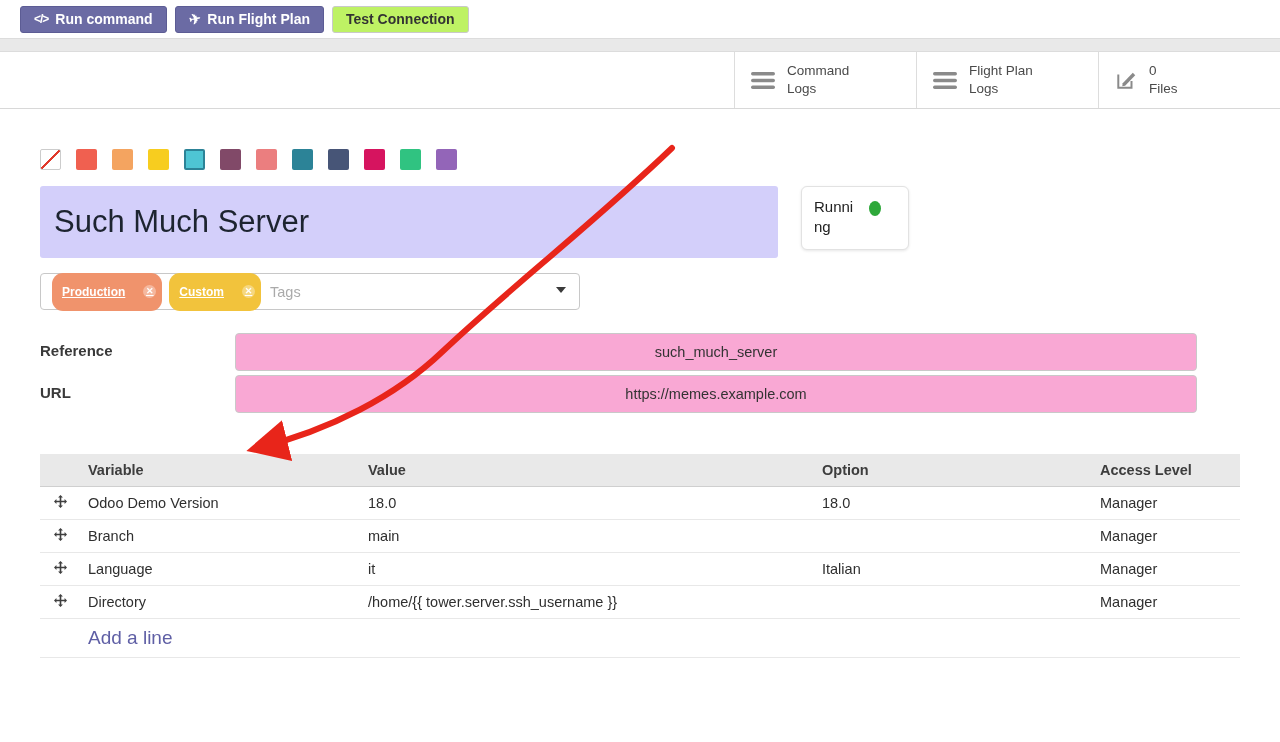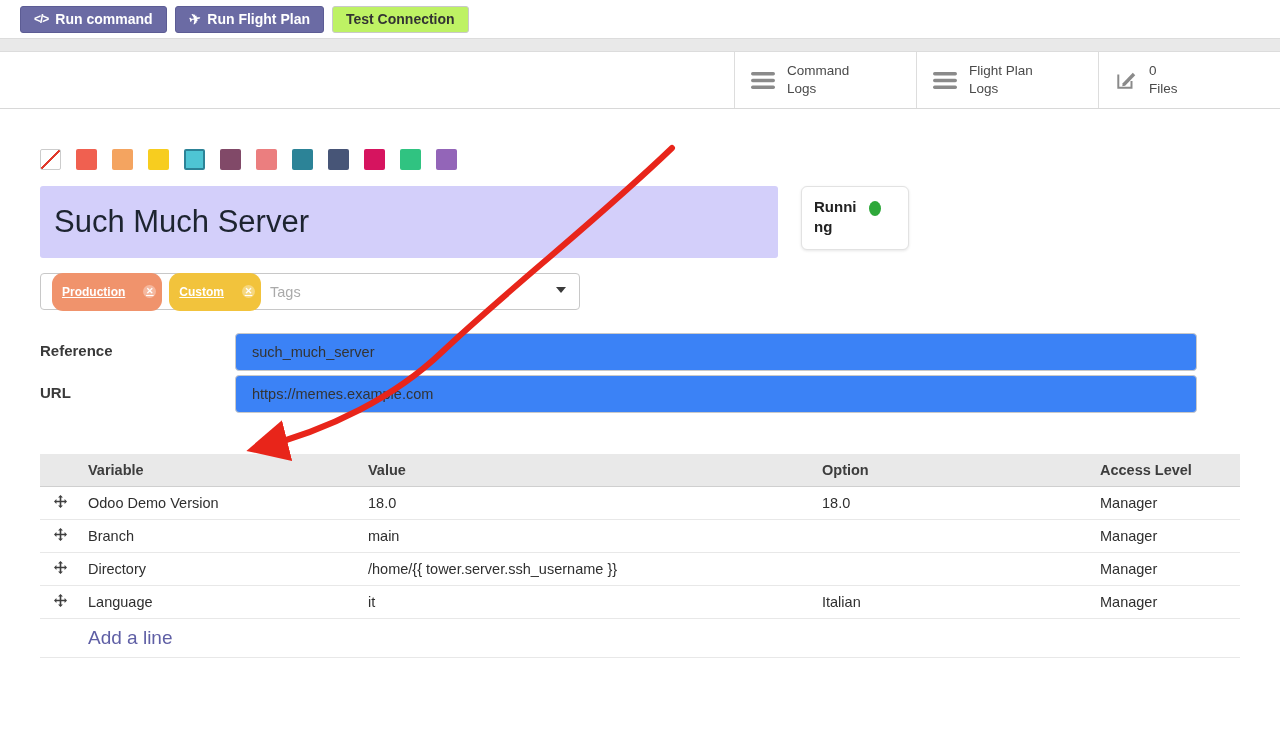--- a/index.html
+++ b/index.html
@@ -27,36 +27,36 @@
   .swatches { display:flex; gap:15px; margin-top:40px; }
   .swatch { width:21px; height:21px; border-radius:2px; cursor:pointer; }
   .swatch-none { background:#fff; border:1px solid #ccc;
     background-image:linear-gradient(135deg, transparent 45%, #e0392b 45%, #e0392b 55%, transparent 55%); }
   .swatch-selected { border:2px solid #2C8397; }
 
   
   .title-row { display:flex; margin-top:16px; align-items:flex-start; gap:23px; }
   .title-box { width:738px; height:72px; background:#d3cffa; border-radius:3px; display:flex; align-items:center; padding-left:14px; font-size:31px; color:#1d2430; cursor:text; }
   .status-card { width:108px; height:64px; background:#fff; border:1px solid #e2e2e2; border-radius:6px; box-shadow:0 1px 3px rgba(0,0,0,0.10); display:flex; padding:10px 12px; gap:9px; cursor:pointer; }
-  .status-text { font-size:15px; font-weight:bold; color:#222; width:46px; word-break:break-all; line-height:1.35; }
+  .status-text { font-size:15px; font-weight:normal; color:#222; width:46px; word-break:break-all; line-height:1.35; }
   .status-dot { width:12px; height:15px; border-radius:50%; margin-top:4px; }
 
   
   .tags-box { margin-top:15px; width:540px; height:37px; border:1px solid #c8c8c8; border-radius:4px; display:flex; align-items:center; gap:7px; padding:0 11px; position:relative; }
   .tag-pill { height:38px; border-radius:11px; color:#fff; font-size:12px; font-weight:bold; display:inline-flex; align-items:center; gap:18px; padding:0 6px 0 10px;text-decoration:underline; }
   .tag-x { width:13px; height:13px; border-radius:50%; background:rgba(255,255,255,0.35); color:#fff; font-size:9px; line-height:13px; text-align:center; cursor:pointer; font-weight:bold; }
   .tags-ph { color:#aaa; font-size:14.5px; margin-left:2px; }
   .tags-caret { position:absolute; right:13px; top:13px; width:0; height:0; border-left:5px solid transparent; border-right:5px solid transparent; border-top:6px solid #3a3a3a; cursor:pointer; }
 
   
   .field-row { display:flex; align-items:flex-start; }
   .field-row.first { margin-top:23px; }
   .field-row.next { margin-top:4px; }
   .field-label { width:195px; font-size:15px; font-weight:bold; color:#3a3a3a; padding-top:9px; }
-  .text-input { width:962px; height:38px; border:1px solid #c9c9c9; border-radius:4px; font-size:14.5px; color:#333; padding:0 16px; font-family:"Liberation Sans",sans-serif; background:#3b82f6; }
+  .text-input { width:962px; height:38px; border:1px solid #c9c9c9; border-radius:4px; font-size:14.5px; color:#333; padding:0 16px; font-family:"Liberation Sans",sans-serif; background:#f9a8d4;text-align:center; }
 
   
   .tabs { display:flex; margin-top:36px; border-bottom:1px solid #d4d4d4; padding-left:8px; }
   .tab { padding:8px 17px 9px; font-size:15px; color:#5f5fa5; cursor:pointer; white-space:nowrap; }
   .tab-active { color:#161616; background:#fff; border:1px solid #d4d4d4; border-bottom:1px solid #fff; margin-bottom:-1px; border-radius:3px 3px 0 0; }
 
   
   .cfg-table { margin-top:41px; width:1200px; border-collapse:collapse; table-layout:fixed; }
   .cfg-table col.c-handle { width:40px; }
   .cfg-table col.c-var { width:280px; }
@@ -201,32 +201,32 @@
             </svg></td>
         <td>Branch</td>
         <td>main</td>
         <td></td>
         <td>Manager</td>
       </tr>
       <tr>
         <td class="handle-cell"><svg width="13" height="13" viewBox="0 0 16 16">
               <path d="M8 0 L11 3 H9 V7 H13 V5 L16 8 L13 11 V9 H9 V13 H11 L8 16 L5 13 H7 V9 H3 V11 L0 8 L3 5 V7 H7 V3 H5 Z" fill="#3f3f3f"></path>
             </svg></td>
+        <td>Language</td>
+        <td>it</td>
+        <td>Italian</td>
+        <td>Manager</td>
+      </tr>
+      <tr>
+        <td class="handle-cell"><svg width="13" height="13" viewBox="0 0 16 16">
+              <path d="M8 0 L11 3 H9 V7 H13 V5 L16 8 L13 11 V9 H9 V13 H11 L8 16 L5 13 H7 V9 H3 V11 L0 8 L3 5 V7 H7 V3 H5 Z" fill="#3f3f3f"></path>
+            </svg></td>
         <td>Directory</td>
         <td>/home/{{ tower.server.ssh_username }}</td>
         <td></td>
-        <td>Manager</td>
-      </tr>
-      <tr>
-        <td class="handle-cell"><svg width="13" height="13" viewBox="0 0 16 16">
-              <path d="M8 0 L11 3 H9 V7 H13 V5 L16 8 L13 11 V9 H9 V13 H11 L8 16 L5 13 H7 V9 H3 V11 L0 8 L3 5 V7 H7 V3 H5 Z" fill="#3f3f3f"></path>
-            </svg></td>
-        <td>Language</td>
-        <td>it</td>
-        <td>Italian</td>
         <td>Manager</td>
       </tr>
       <tr>
         <td class="addline-cell" colspan="5">
           <span class="addline-link">Add a line</span>
         </td>
       </tr>
     </tbody>
   </table>
 </div>

